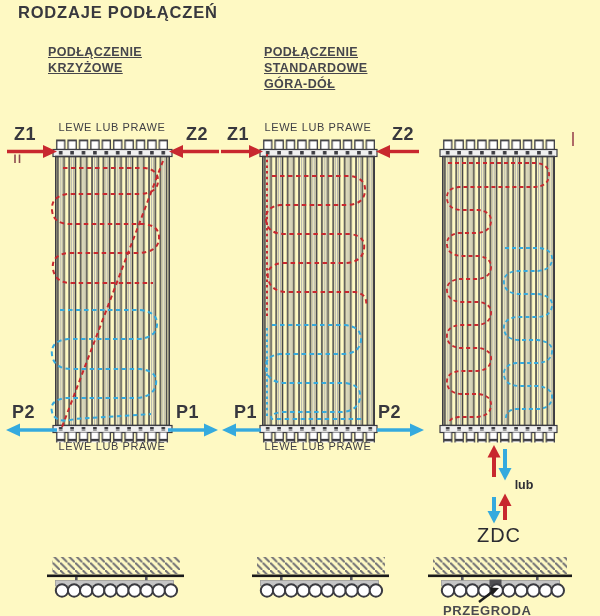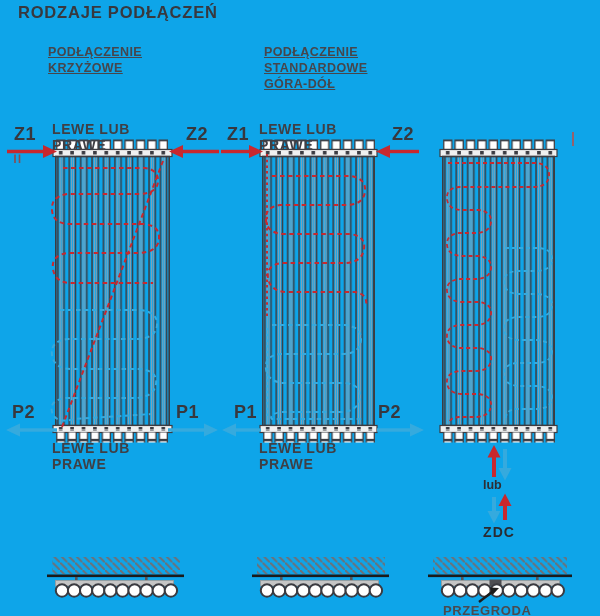--- a/index.html
+++ b/index.html
@@ -1,35 +1,35 @@
 <!DOCTYPE html>
 <html><head>
 <meta charset="utf-8">
 <style>
   html,body{margin:0;padding:0;background:#fdfdfd;}
-  .canvas{position:relative;width:600px;height:616px;background:#0ea5e9;overflow:hidden;
+  .canvas{position:relative;width:600px;height:616px;background:#fef9c3;overflow:hidden;
           font-family:"Liberation Sans",sans-serif;color:#3c3c42;}
   .canvas svg{position:absolute;left:0;top:0;}
   .lbl{position:absolute;white-space:pre-line;}
   .title{left:18px;top:3px;font-size:16.5px;font-weight:700;letter-spacing:.8px;color:#38383e;}
   .sub{font-size:12.5px;line-height:16px;font-weight:600;letter-spacing:.4px;color:#46464c;text-decoration:underline;}
   .sub1{left:48px;top:44px;}
   .sub2{left:264px;top:44px;}
-  .note{font-size:14px;font-weight:700;letter-spacing:.6px;color:#3f3f45;text-align:left;}
+  .note{font-size:11px;font-weight:400;letter-spacing:.6px;color:#3f3f45;text-align:center;}
   .n1t{left:52px;top:121px;width:120px;}
   .n1b{left:52px;top:440px;width:120px;}
   .n2t{left:259px;top:121px;width:118px;}
   .n2b{left:259px;top:440px;width:118px;}
   .port{font-size:18px;font-weight:700;letter-spacing:.5px;color:#38383e;}
   .z1a{left:14px;top:124px;}  .z2a{left:186px;top:124px;}
   .pLa{left:12px;top:402px;}  .pRa{left:176px;top:402px;}
   .z1b{left:227px;top:124px;} .z2b{left:392px;top:124px;}
   .pLb{left:234px;top:402px;} .pRb{left:378px;top:402px;}
-  .lub{left:483px;top:478px;width:32px;font-size:12.5px;font-weight:700;color:#2e2e34;}
-  .zdc{left:474px;top:524px;width:50px;text-align:center;font-size:14px;font-weight:700;letter-spacing:1px;color:#2b2b31;}
+  .lub{left:508px;top:478px;width:32px;text-align:center;font-size:12.5px;font-weight:700;color:#2e2e34;}
+  .zdc{left:474px;top:524px;width:50px;text-align:center;font-size:20px;font-weight:400;letter-spacing:1px;color:#2b2b31;}
   .przegroda{left:443px;top:603px;font-size:13px;font-weight:600;letter-spacing:.6px;color:#4a4a4f;}
 </style>
 </head>
 <body>
 
 <div class="canvas">
 
 <svg width="600" height="616" viewBox="0 0 600 616">
   <defs>
     <pattern id="tubes" width="11.4" height="6" patternUnits="userSpaceOnUse">

